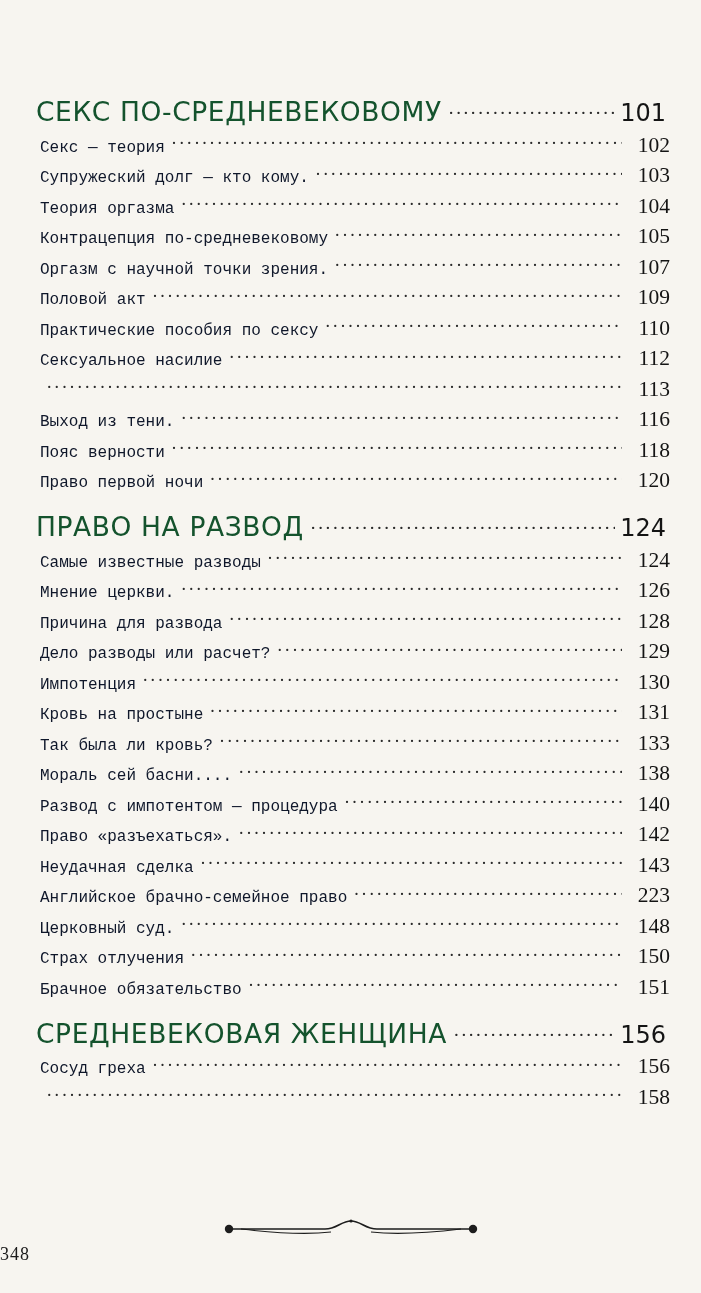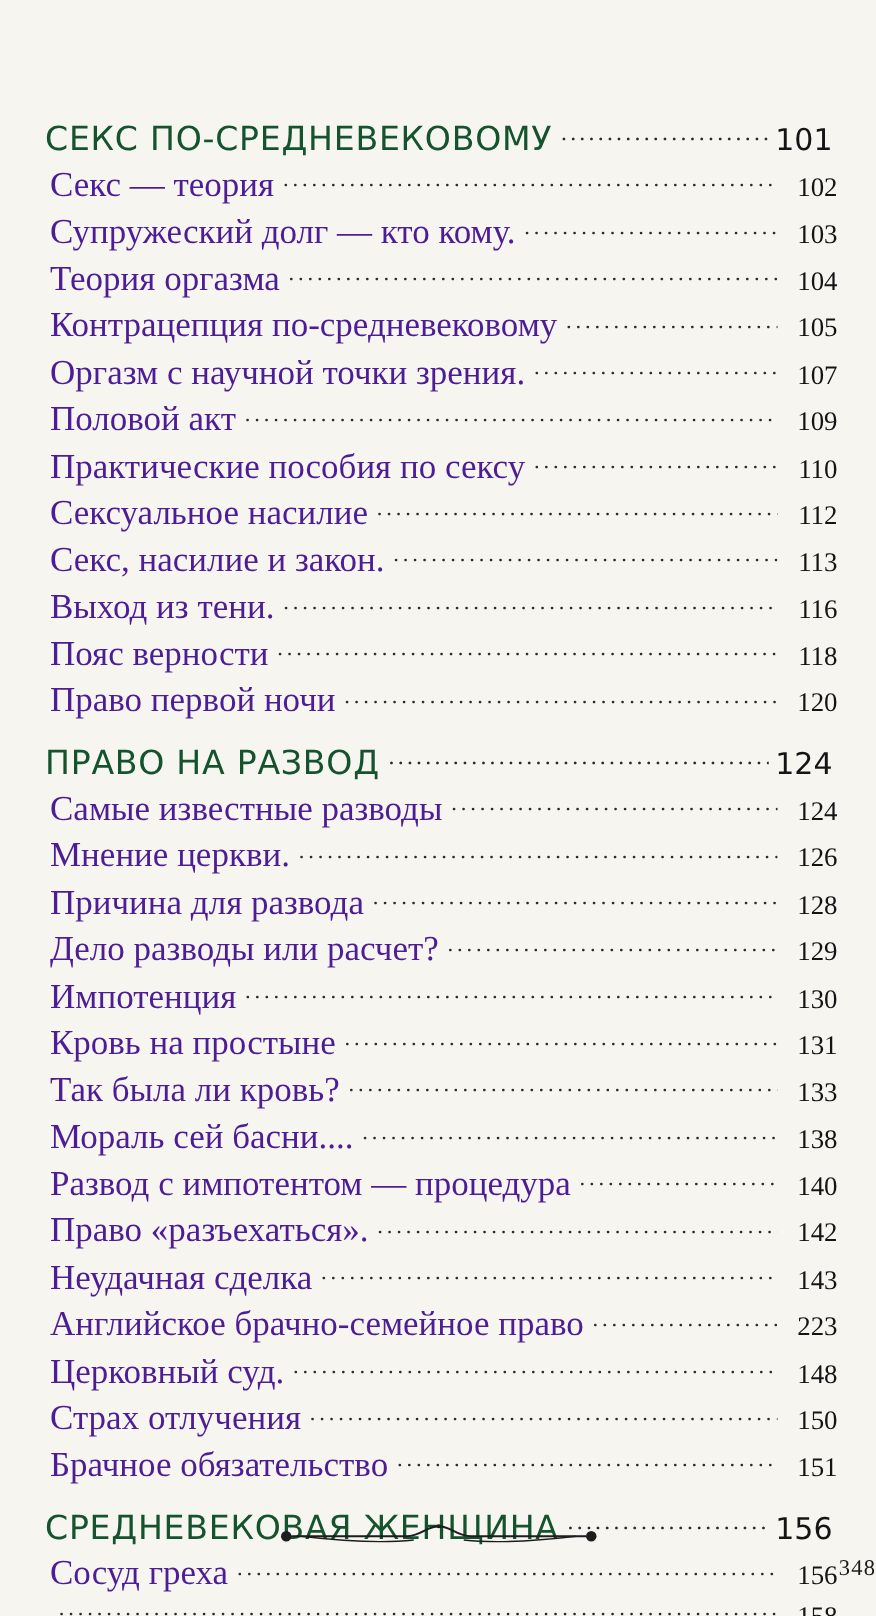--- a/index.html
+++ b/index.html
@@ -77,24 +77,24 @@
   }
 
   
   .toc-row {
     display: flex;
     align-items: baseline;
     width: 100%;
     margin-top: 5.5px;
   }
   .toc-row .label {
-    font-family: Liberation Serif, serif;
-    font-size: 28px;
+    font-family: Liberation Mono, monospace;
+    font-size: 16px;
     white-space: nowrap;
-    color: #4c1d95;
+    color: #0f172a;
   }
   .toc-row .leader {
     flex: 1 1 auto;
     margin: 0 6px 0 7px;
     position: relative;
     height: 1em;
     overflow: hidden;
   }
   .toc-row .leader::before {
     content: ".........................................................................................................";
@@ -115,21 +115,21 @@
     color: #141414;
   }
   .indent { padding-left: 4px; }
 
   
   .footer {
     position: absolute;
     left: 0;
     right: 0;
     bottom: 28px;
-    text-align: right;
+    text-align: left;
   }
   .ornament {
     display: block;
     margin: 0 auto 6px auto;
   }
   .folio {
     font-family: "Liberation Serif", serif;
     font-size: 18px;
     letter-spacing: 1px;
     color: #1b1b1b;
@@ -182,21 +182,20 @@
         <span class="label">Практические пособия по сексу</span>
         <span class="leader"></span>
         <span class="pg">110</span>
       </div>
       <div class="toc-row indent">
         <span class="label">Сексуальное насилие</span>
         <span class="leader"></span>
         <span class="pg">112</span>
       </div>
       <div class="toc-row indent">
-        <span class="label">Секс, насилие и закон.</span>
         <span class="leader"></span>
         <span class="pg">113</span>
       </div>
       <div class="toc-row indent">
         <span class="label">Выход из тени.</span>
         <span class="leader"></span>
         <span class="pg">116</span>
       </div>
       <div class="toc-row indent">
         <span class="label">Пояс верности</span>

